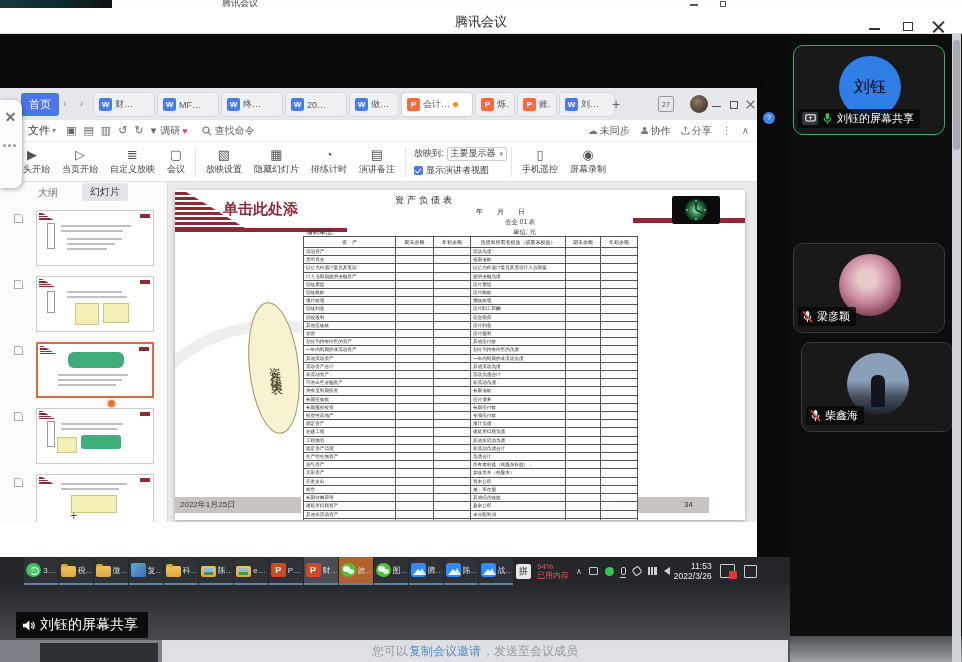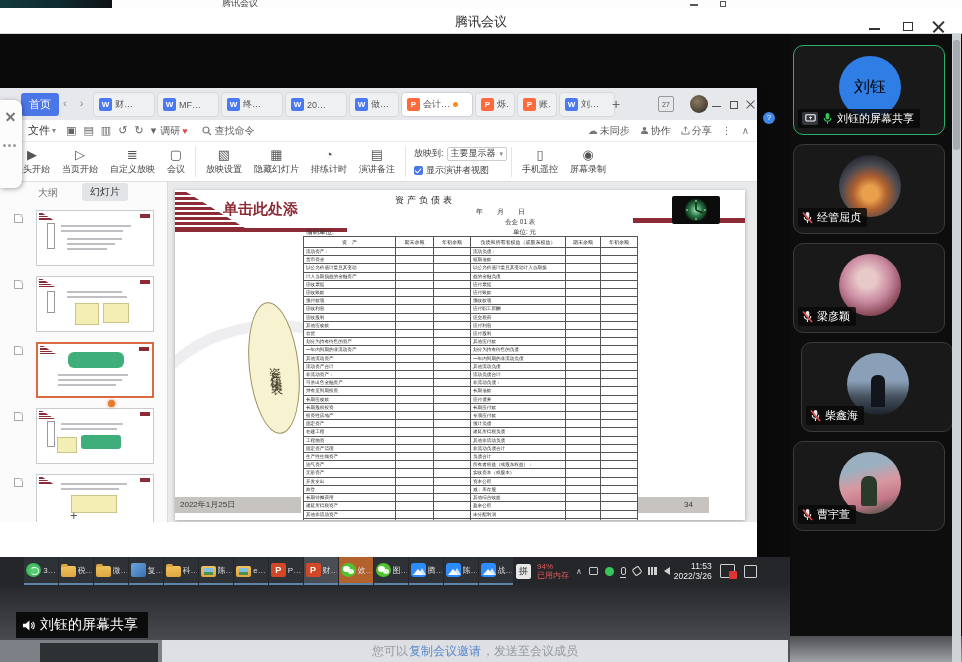--- a/index.html
+++ b/index.html
@@ -908,32 +908,20 @@
             </svg>
           </span>
           <svg width="11" height="13" viewBox="0 0 12 14">
             <rect x="4" y="1" width="4" height="7" rx="2" fill="#35c75a"></rect>
             <path d="M2.5 6.5a3.5 3.5 0 0 0 7 0" stroke="#35c75a" stroke-width="1.2" fill="none"></path>
             <line x1="6" y1="10" x2="6" y2="13" stroke="#35c75a" stroke-width="1.2"></line>
           </svg>
           <span>刘钰的屏幕共享</span>
         </div>
       </div>
-      <div class="tile" style="top: 110px;">
-        <div class="avatar av-sunset"></div>
-        <div class="tile-label">
-          <svg width="11" height="13" viewBox="0 0 12 14">
-            <rect x="4" y="1" width="4" height="7" rx="2" fill="#e8e8e8"></rect>
-            <path d="M2.5 6.5a3.5 3.5 0 0 0 7 0" stroke="#e8e8e8" stroke-width="1.2" fill="none"></path>
-            <line x1="6" y1="10" x2="6" y2="13" stroke="#e8e8e8" stroke-width="1.2"></line>
-            <line x1="1" y1="1.5" x2="11" y2="13" stroke="#e14b4b" stroke-width="1.8"></line>
-          </svg>
-          <span>经管屈贞</span>
-        </div>
-      </div>
       <div class="tile" style="top: 209px;">
         <div class="avatar av-pink"></div>
         <div class="tile-label">
           <svg width="11" height="13" viewBox="0 0 12 14">
             <rect x="4" y="1" width="4" height="7" rx="2" fill="#e8e8e8"></rect>
             <path d="M2.5 6.5a3.5 3.5 0 0 0 7 0" stroke="#e8e8e8" stroke-width="1.2" fill="none"></path>
             <line x1="6" y1="10" x2="6" y2="13" stroke="#e8e8e8" stroke-width="1.2"></line>
             <line x1="1" y1="1.5" x2="11" y2="13" stroke="#e14b4b" stroke-width="1.8"></line>
           </svg>
           <span>梁彦颖</span>
@@ -944,31 +932,19 @@
         <div class="tile-label">
           <svg width="11" height="13" viewBox="0 0 12 14">
             <rect x="4" y="1" width="4" height="7" rx="2" fill="#e8e8e8"></rect>
             <path d="M2.5 6.5a3.5 3.5 0 0 0 7 0" stroke="#e8e8e8" stroke-width="1.2" fill="none"></path>
             <line x1="6" y1="10" x2="6" y2="13" stroke="#e8e8e8" stroke-width="1.2"></line>
             <line x1="1" y1="1.5" x2="11" y2="13" stroke="#e14b4b" stroke-width="1.8"></line>
           </svg>
           <span>柴鑫海</span>
         </div>
       </div>
-      <div class="tile" style="top: 407px;">
-        <div class="avatar av-beach"></div>
-        <div class="tile-label">
-          <svg width="11" height="13" viewBox="0 0 12 14">
-            <rect x="4" y="1" width="4" height="7" rx="2" fill="#e8e8e8"></rect>
-            <path d="M2.5 6.5a3.5 3.5 0 0 0 7 0" stroke="#e8e8e8" stroke-width="1.2" fill="none"></path>
-            <line x1="6" y1="10" x2="6" y2="13" stroke="#e8e8e8" stroke-width="1.2"></line>
-            <line x1="1" y1="1.5" x2="11" y2="13" stroke="#e14b4b" stroke-width="1.8"></line>
-          </svg>
-          <span>曹宇萱</span>
-        </div>
-      </div>
     </div>
   <div class="abs" id="sidebar-footer"></div>
   <div class="abs" id="scrollbar">
       <span id="scroll-thumb"></span>
     </div>
 
 </div>
 
 </body></html>

